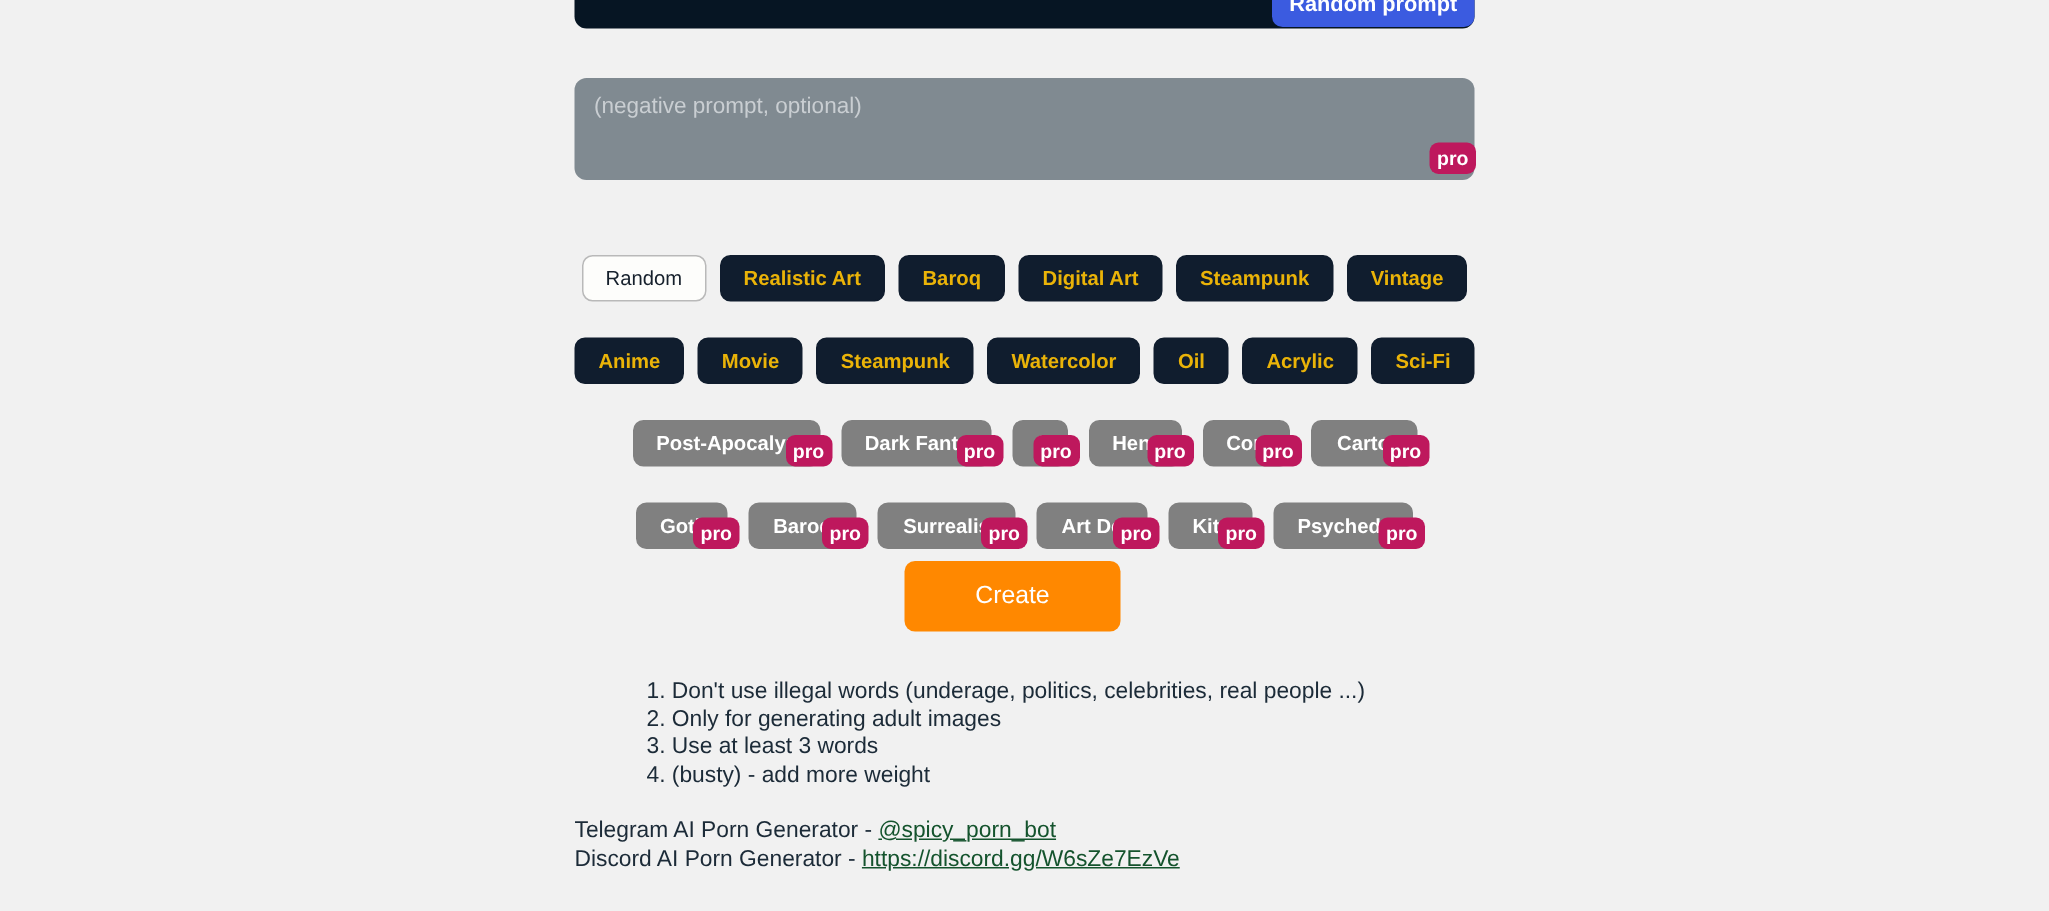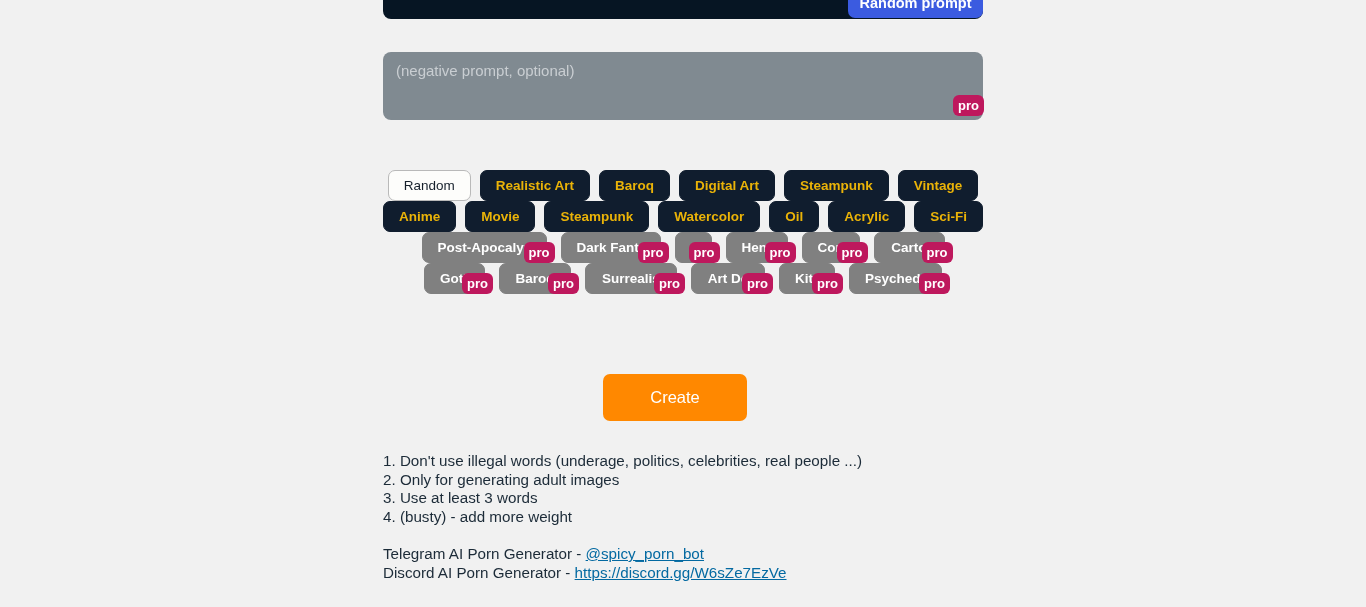--- a/index.html
+++ b/index.html
@@ -91,21 +91,21 @@
     position: absolute;
     left: 383px;
     top: 170px;
     width: 600px;
   }
   .style-row {
     display: flex;
     justify-content: center;
     align-items: flex-start;
     gap: 9px;
-    margin-bottom: 0;
+    margin-bottom: 24px;
   }
   .style-row.pro-row { gap: 14px; }
 
   .style-btn {
     position: relative;
     background: #101d2e;
     color: #eab308;
     border: 1px solid #101d2e;
     border-radius: 7px;
     font-family: "Liberation Sans", sans-serif;
@@ -158,34 +158,34 @@
   
   .rules {
     position: absolute;
     left: 383px;
     top: 452px;
     font-family: "Liberation Sans", sans-serif;
     font-size: 15.2px;
     color: #1c2b38;
     line-height: 18.5px;
   }
-  .rules div { white-space: nowrap; }
+  .rules div { white-space: nowrap; margin-left: 48px; }
 
   .footer {
     position: absolute;
     left: 383px;
     top: 545px;
     font-family: "Liberation Sans", sans-serif;
     font-size: 15.2px;
     color: #1c2b38;
     line-height: 18.5px;
   }
   .footer div { white-space: nowrap; }
   .footer a {
-    color: #0369a1;
+    color: #14532d;
     text-decoration: underline;
   }
 </style>
 </head>
 <body>
 
 <div id="page">
 
   <div class="prompt-box"></div>
   <button class="random-prompt-btn">Random prompt</button>

